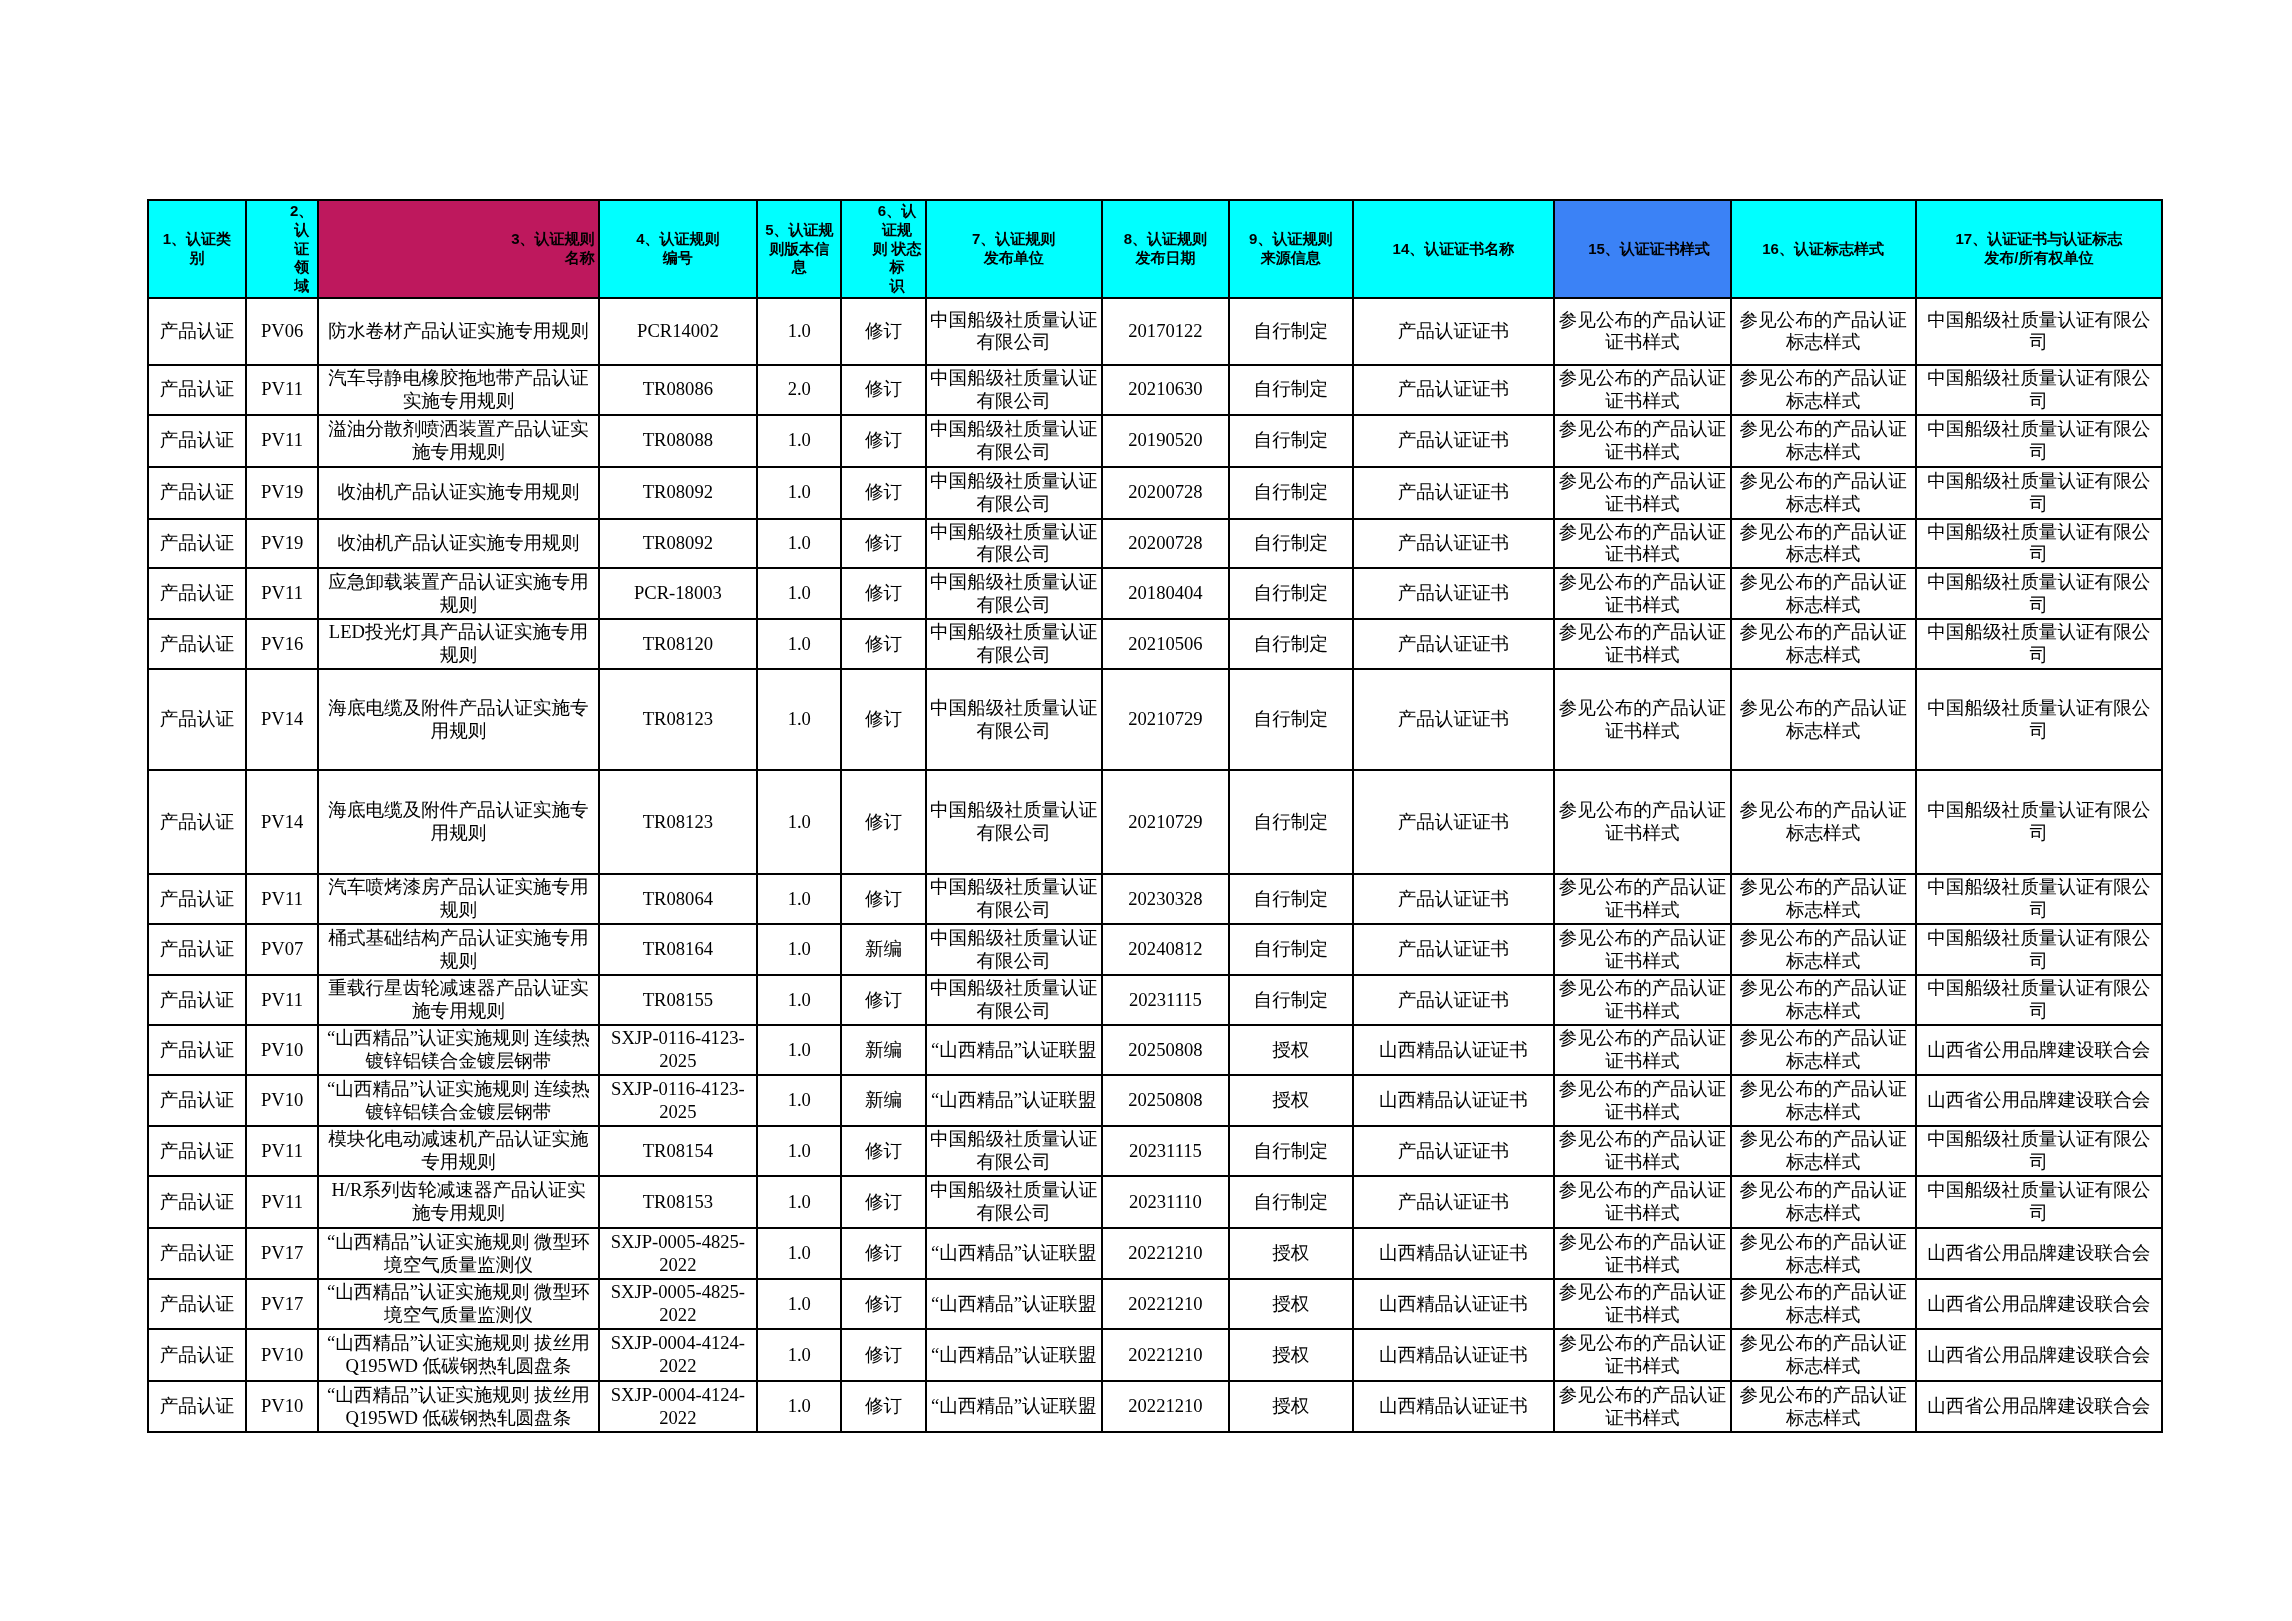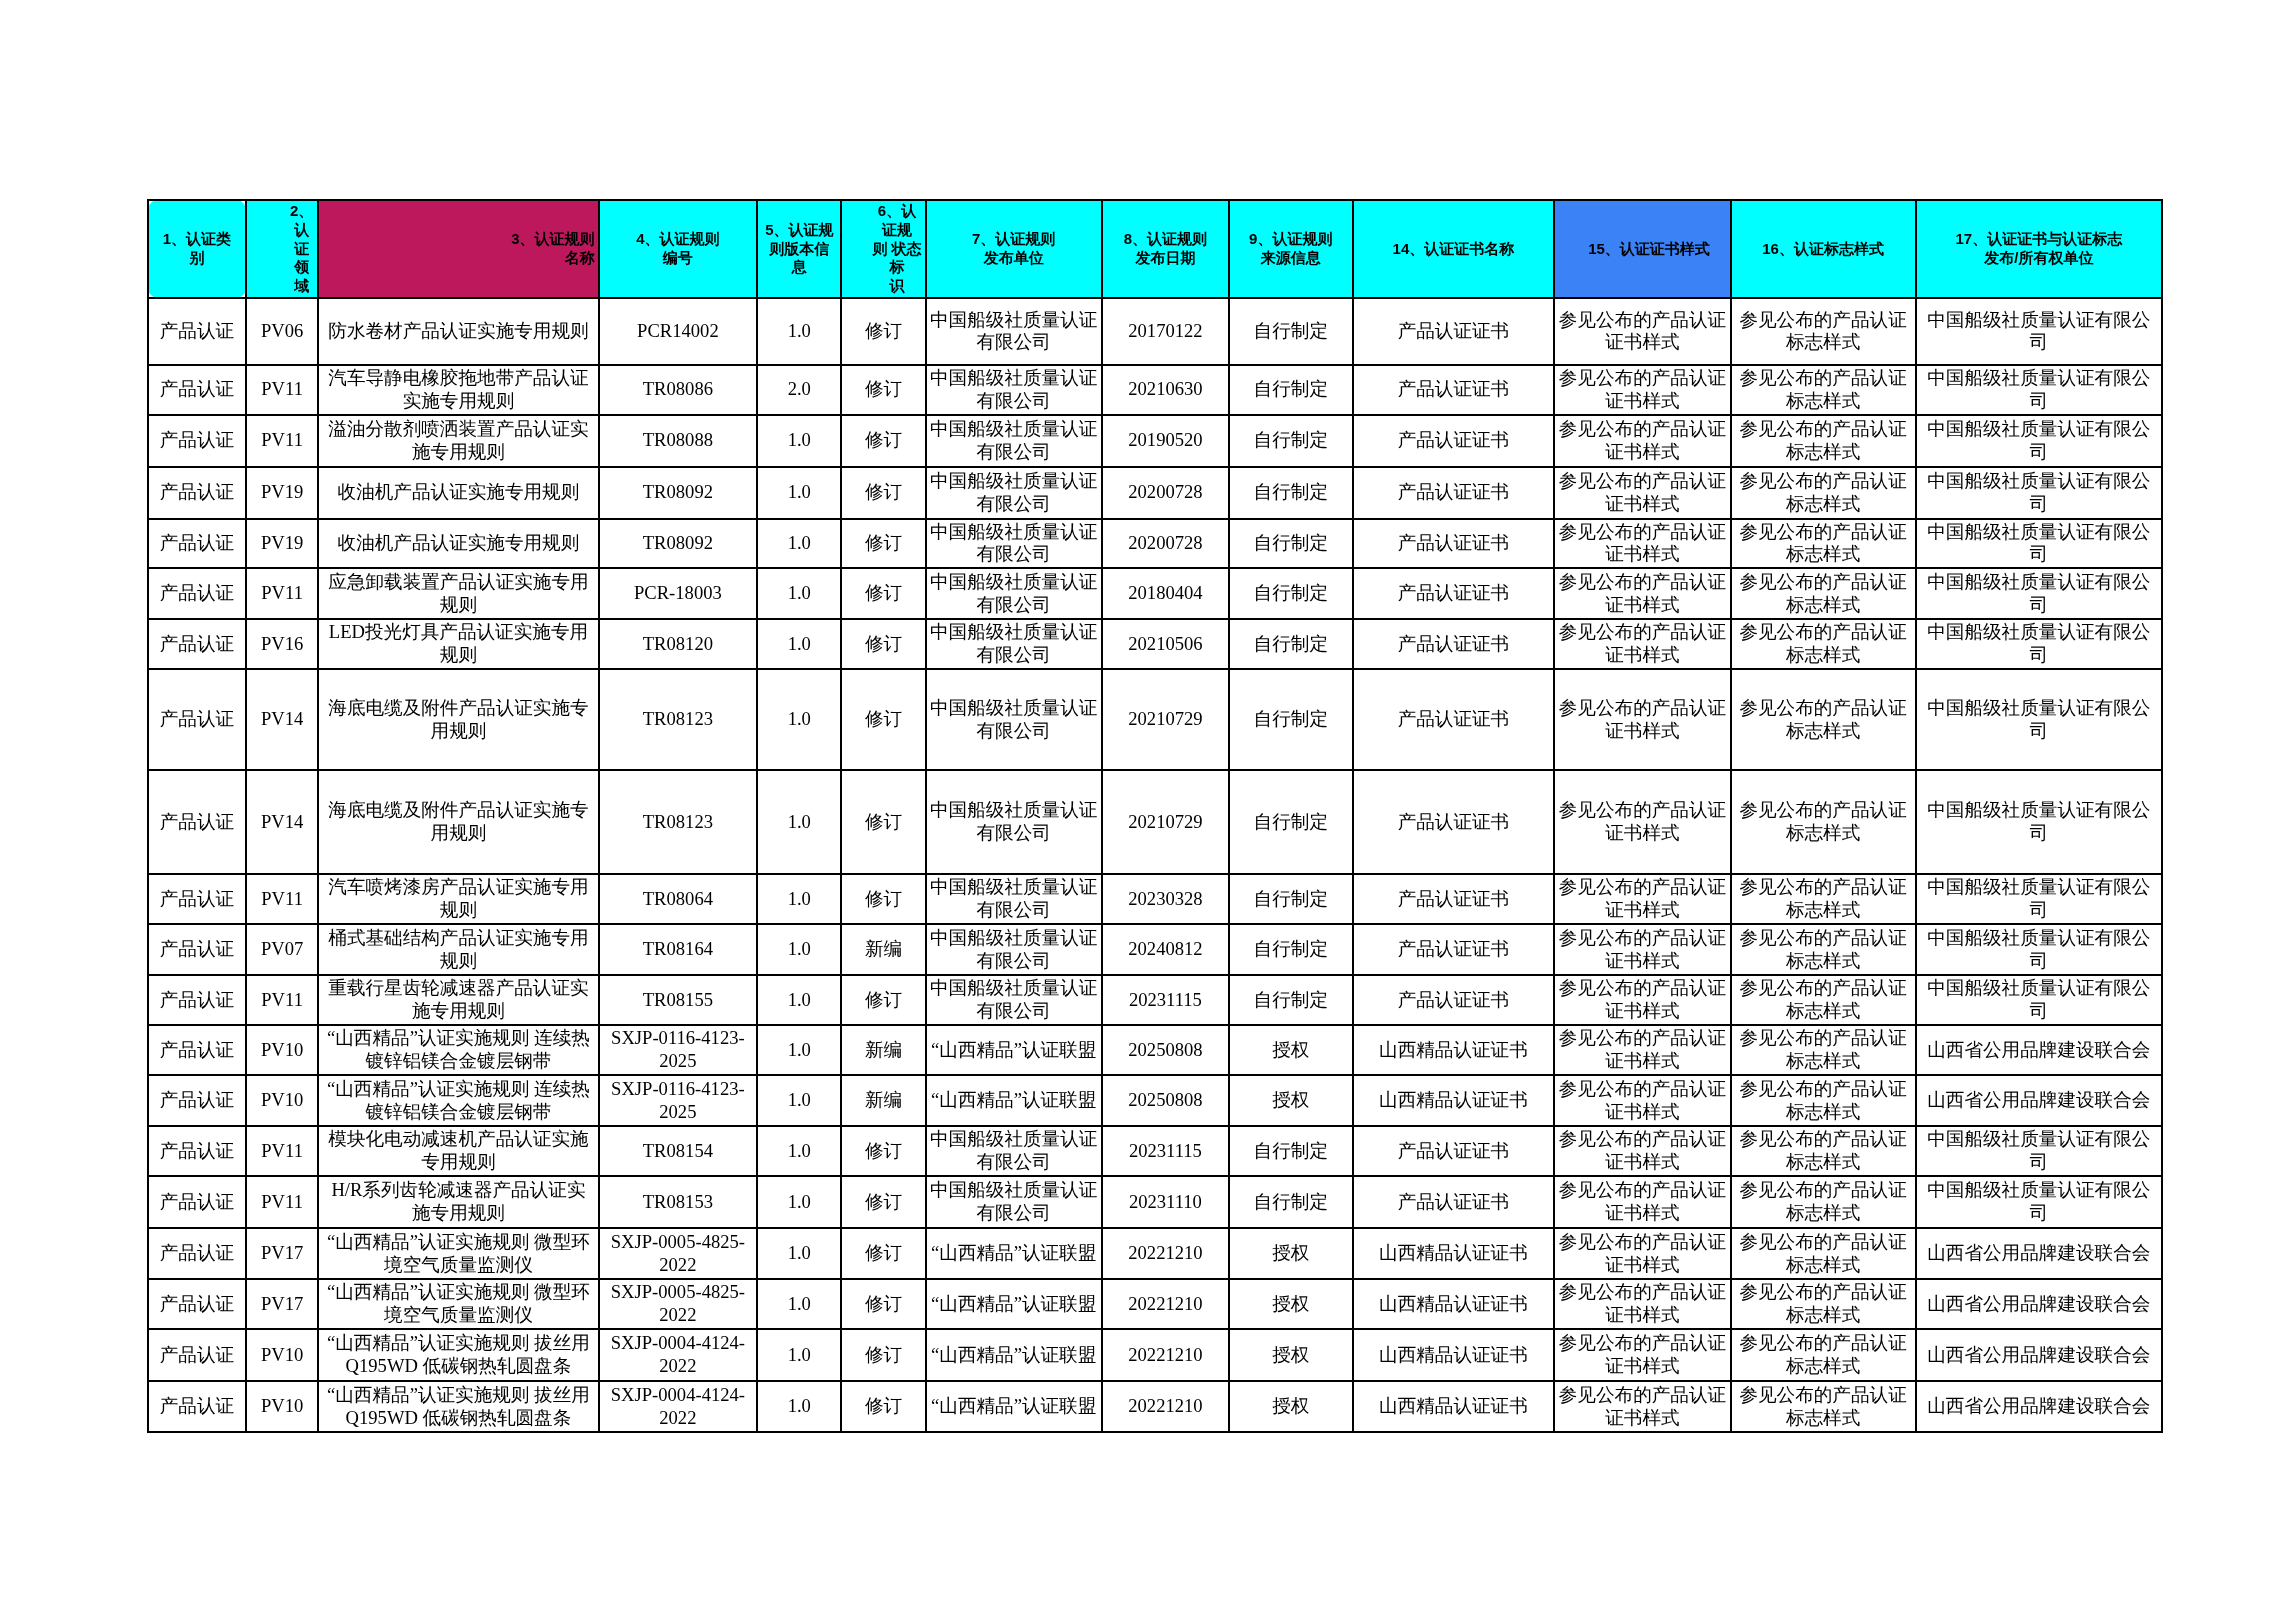--- a/index.html
+++ b/index.html
@@ -62,21 +62,21 @@
       <col style="width:8.75%">
         <col style="width:6.32%">
         <col style="width:6.13%">
       <col style="width:10.02%">
         <col style="width:8.75%">
         <col style="width:9.19%">
       <col style="width:12.23%">
     </colgroup>
     <thead>
       <tr>
-        <th style="background: rgb(0, 255, 255); border-radius: 10px;">1、认证类
+        <th style="background: rgb(0, 255, 255);">1、认证类
 别</th>
         <th style="background: rgb(0, 255, 255); padding-left: 42px;">2、认证
 领域</th>
         <th style="background: #be185d; text-align: right;">3、认证规则
 名称</th>
         <th style="background: rgb(0, 255, 255);">4、认证规则
 编号</th>
         <th style="background: rgb(0, 255, 255);">5、认证规
 则版本信
 息</th>

